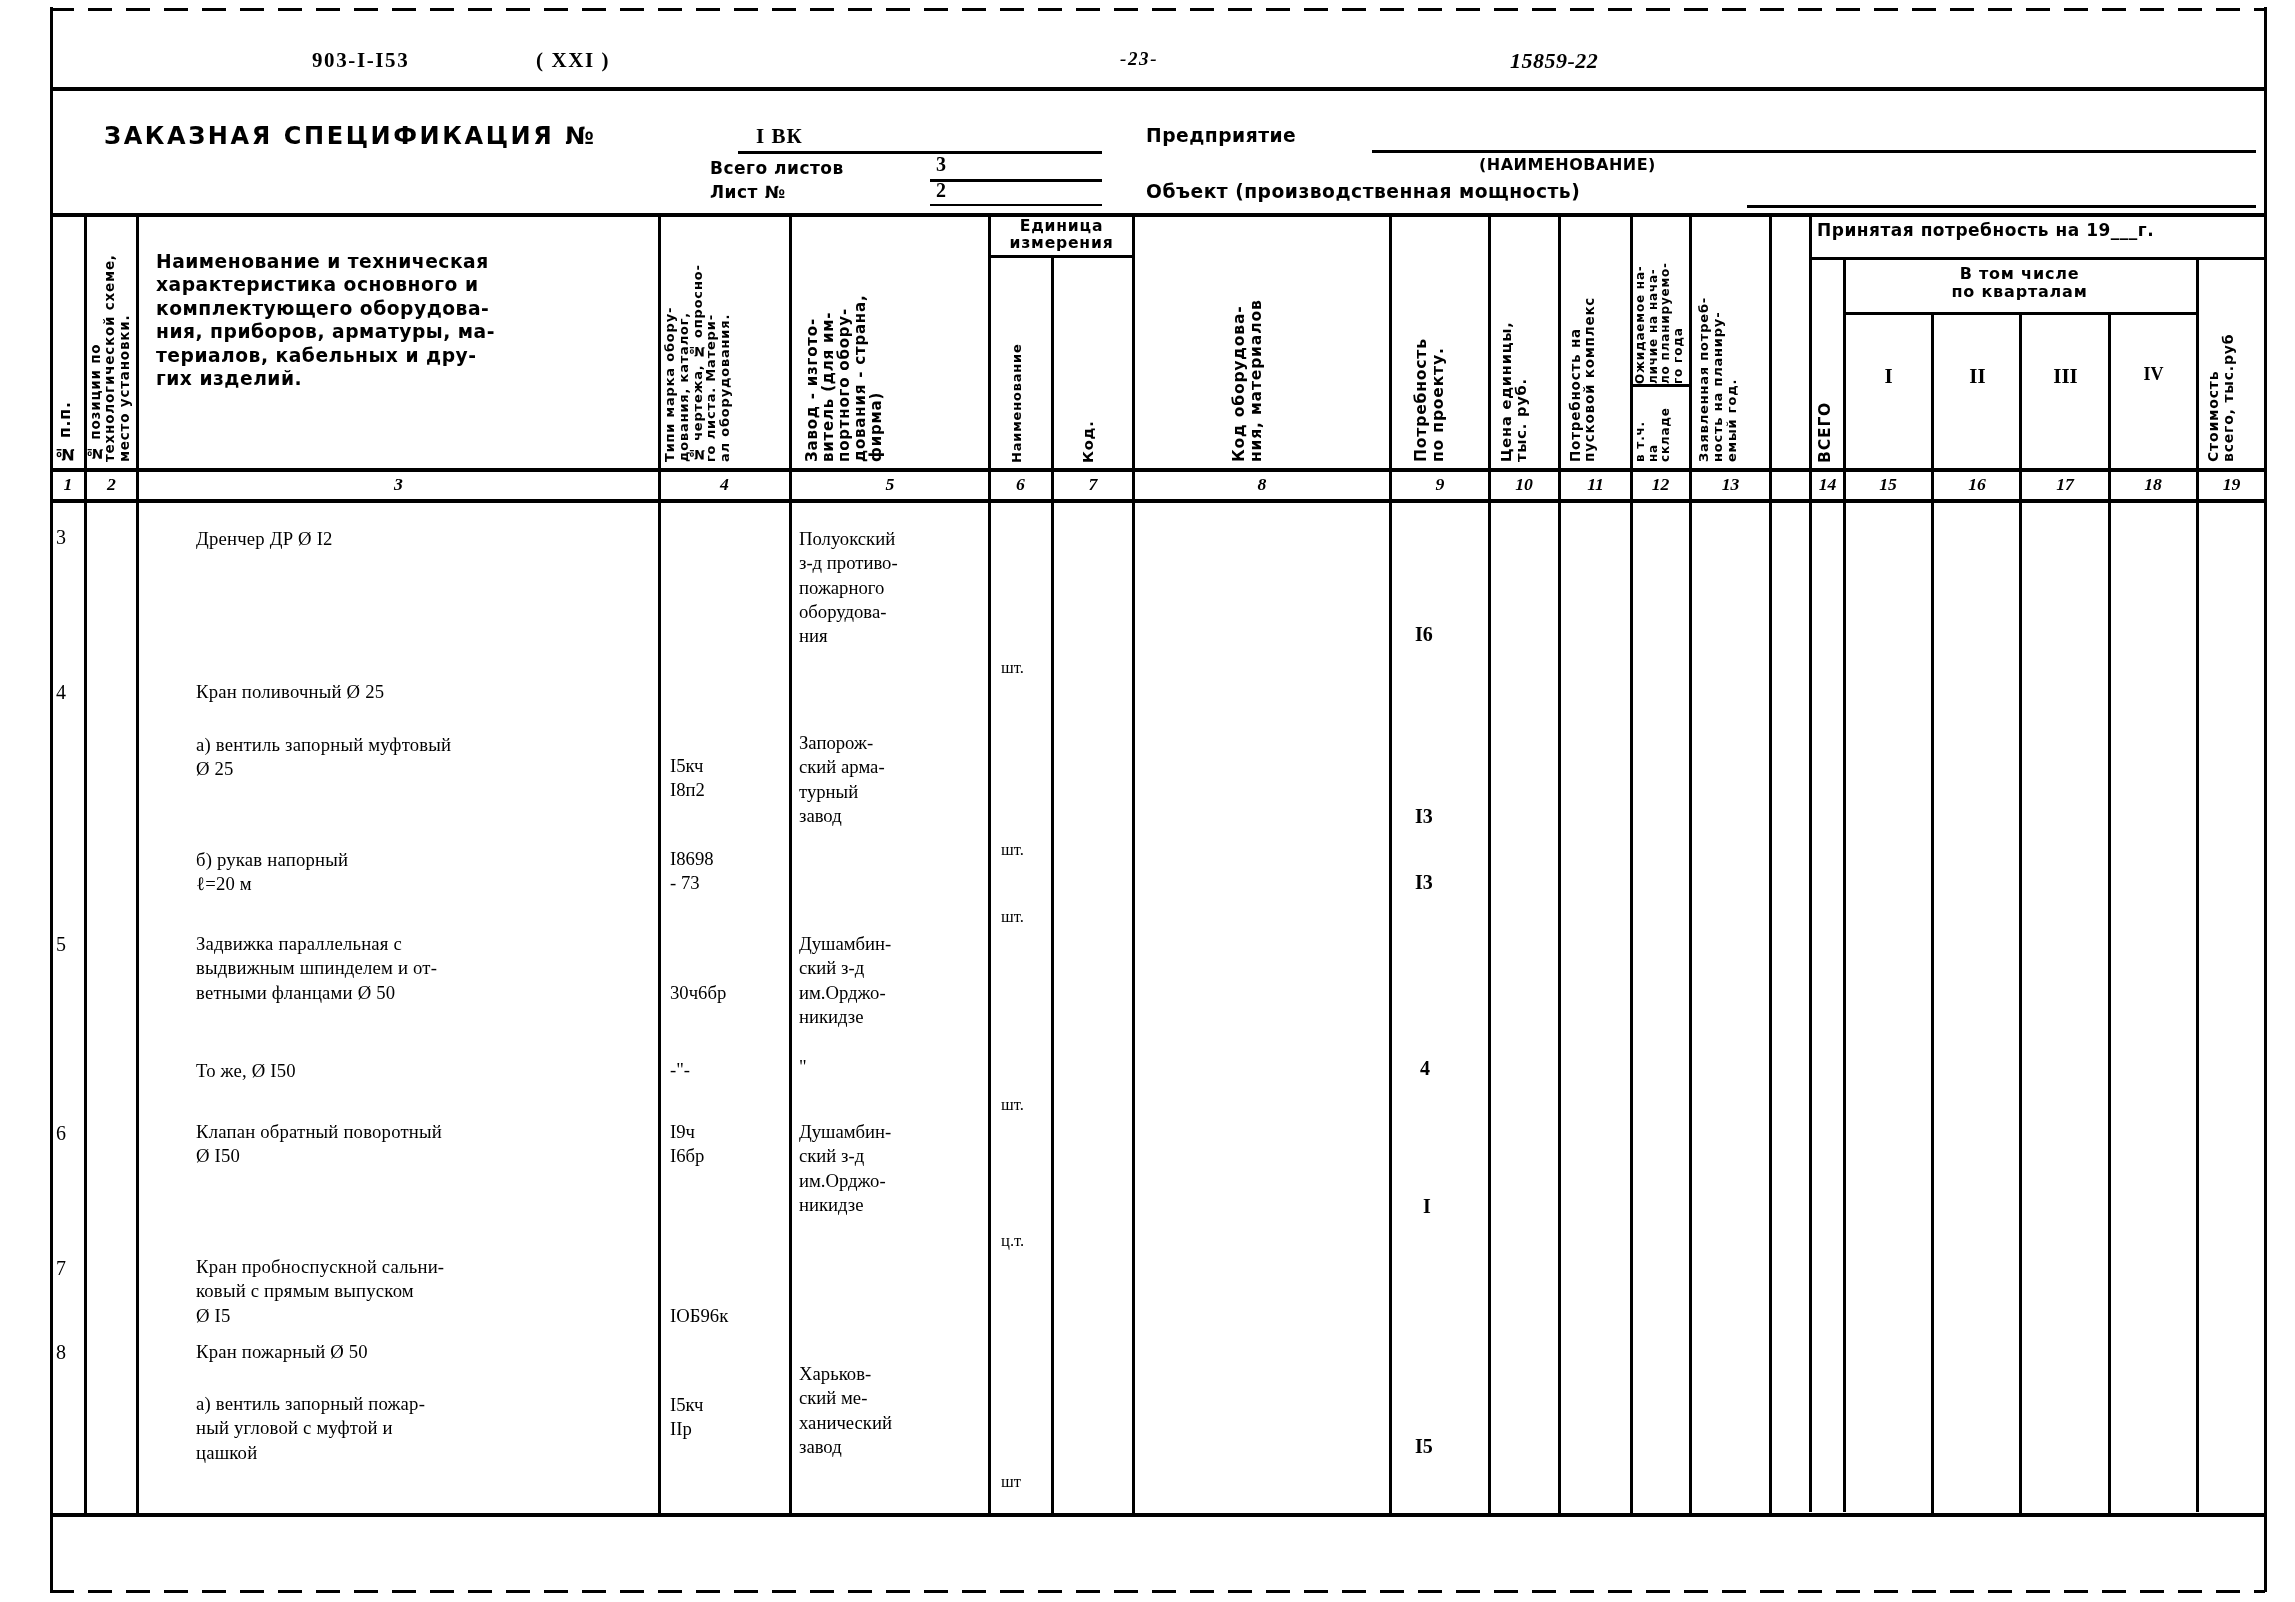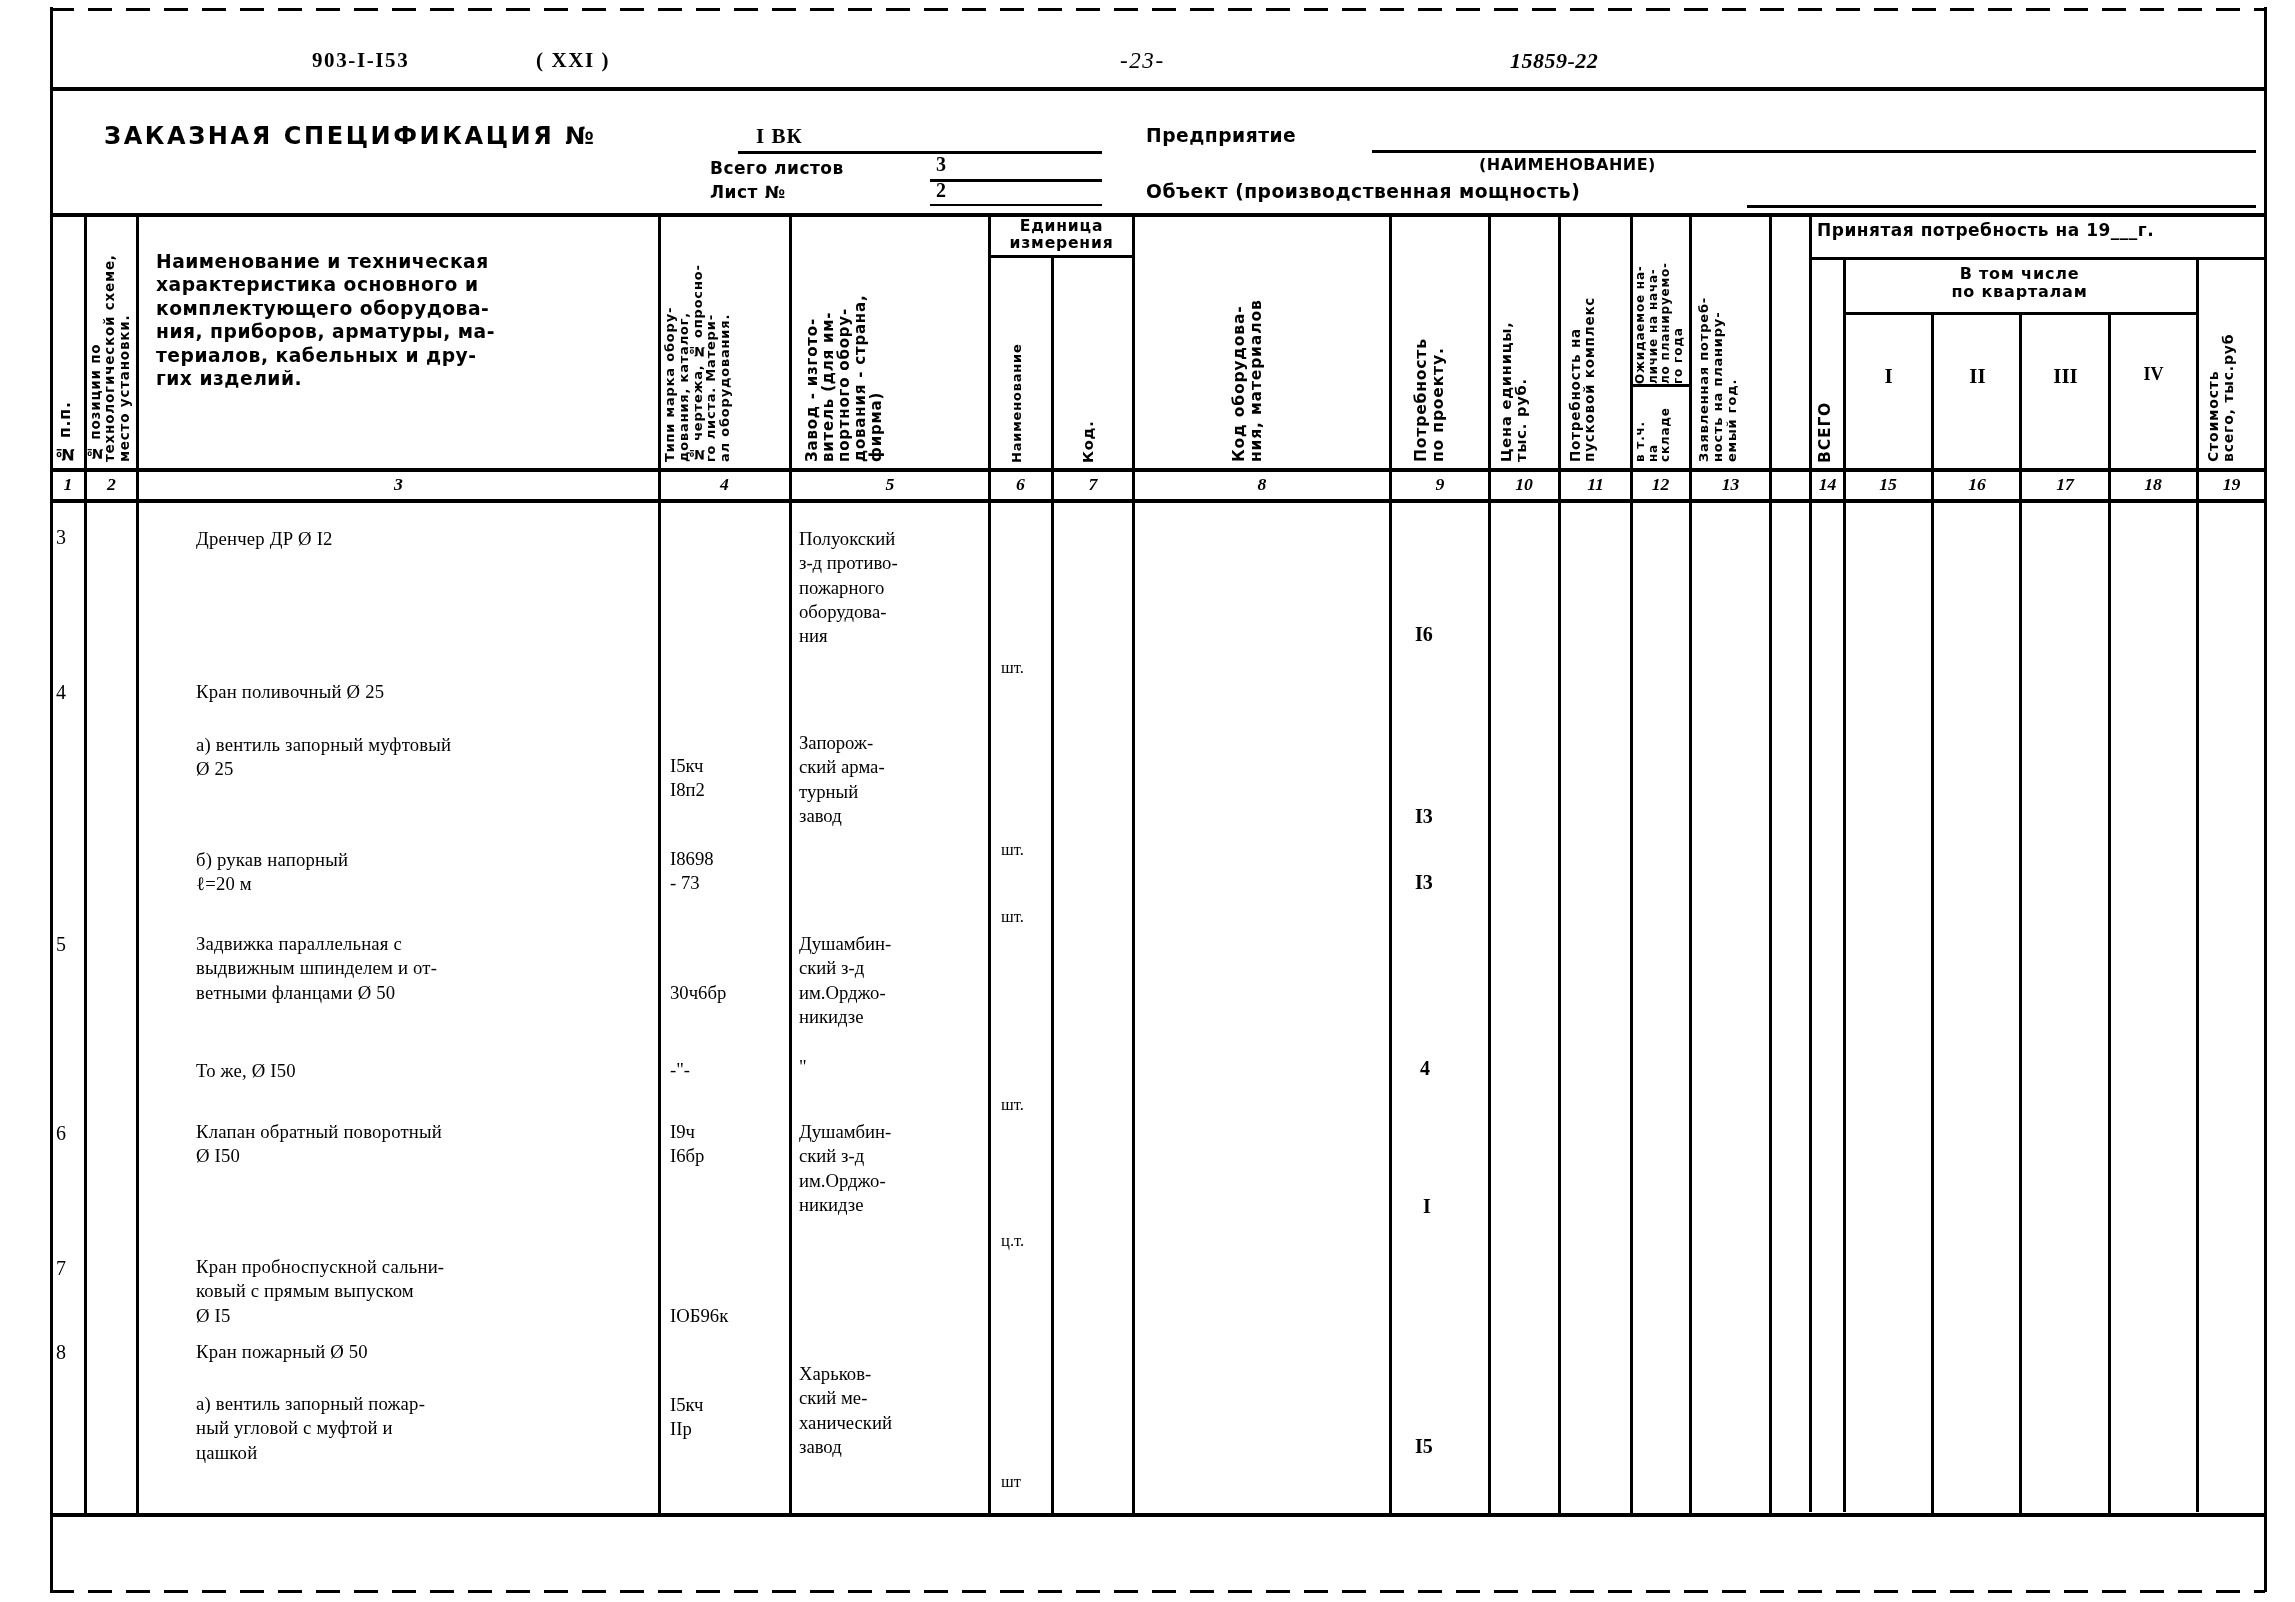--- a/index.html
+++ b/index.html
@@ -21,21 +21,21 @@
     background:repeating-linear-gradient(90deg,#000 0 24px,transparent 24px 38px);}
 
   .rule-h{position:absolute;background:#000;}
   .rule-v{position:absolute;background:#000;}
 
   
   .topline{position:absolute;top:48px;font-family:"Liberation Serif",serif;
     font-size:21px;letter-spacing:1.6px;font-weight:bold;white-space:nowrap;}
   #doc-code{left:312px;}
   #doc-series{left:536px;}
-  #page-no{left:1120px;font-style:italic;font-weight:normal;font-size:23px;}
+  #page-no{left:1120px;font-style:italic;font-weight:bold;font-size:19px;}
   #hand-no{left:1510px;font-style:italic;font-weight:bold;font-size:22px;letter-spacing:0.5px;}
   #spec-title{position:absolute;left:104px;top:122px;font-size:24px;
     font-family:"DejaVu Sans",sans-serif;font-weight:bold;letter-spacing:2.6px;white-space:nowrap;}
   #spec-no-value{position:absolute;left:756px;top:124px;font-size:21px;
     font-family:"Liberation Serif",serif;font-weight:bold;letter-spacing:1px;}
   .underline{position:absolute;background:#000;height:2.6px;}
 
   .lbl{position:absolute;font-family:"DejaVu Sans",sans-serif;font-weight:bold;
     font-size:17px;letter-spacing:0.5px;white-space:nowrap;}
   .val{position:absolute;font-family:"Liberation Serif",serif;font-weight:bold;

